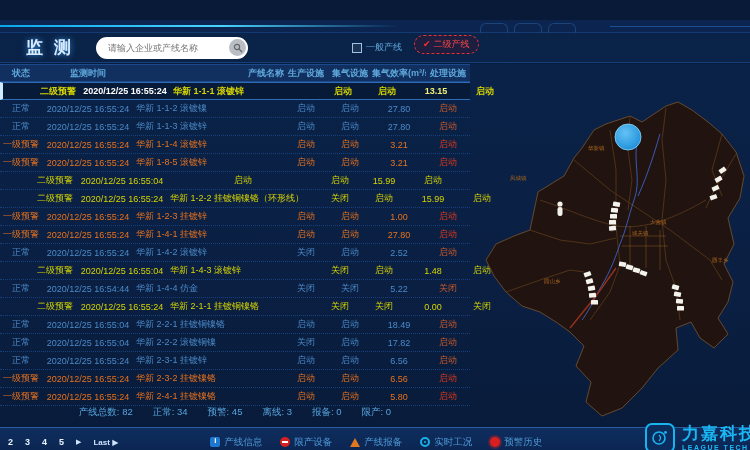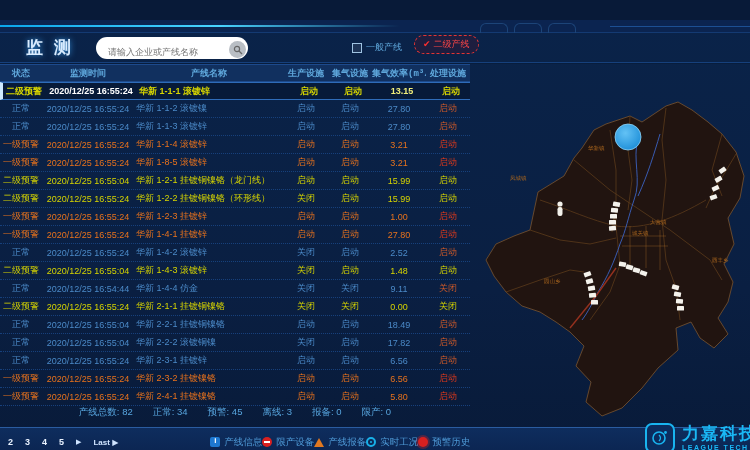--- a/index.html
+++ b/index.html
@@ -15,65 +15,65 @@
   .top-glow2{position:absolute;left:610px;top:6px;width:140px;height:1px;background:#1c4f93;}
   .toptab{position:absolute;top:3px;width:26px;height:9px;border:1px solid #1c4478;border-bottom:none;
           border-radius:6px 6px 0 0;}
 
   .header-sep{position:absolute;left:0;top:42px;width:750px;height:1px;background:#16407c;box-shadow:0 1px 0 #081d3d;}
 
   
   .title{position:absolute;left:26px;top:16px;font-size:17px;font-weight:bold;color:#d9ecff;
          letter-spacing:11px;text-shadow:0 0 6px rgba(60,170,255,.8);}
   .search{position:absolute;left:96px;top:17px;width:152px;height:22px;background:#fff;border-radius:11px;
-          display:flex;align-items:flex-end;padding:0 2px 1px 10px;box-sizing:border-box;}
+          display:flex;align-items:center;padding:0 2px 1px 10px;box-sizing:border-box;}
   .search input{flex:1;border:none;outline:none;font-size:9px;color:#444;background:transparent;min-width:0;}
   .search-btn{width:17px;height:17px;border-radius:50%;background:#b9bec4;border:none;display:flex;
               align-items:center;justify-content:center;cursor:pointer;padding:0;}
   .chk-wrap{position:absolute;left:352px;top:21px;display:flex;align-items:center;gap:4px;color:#5fa8dc;font-size:9px;}
   .chk{width:8px;height:8px;border:1px solid #9fc3e2;background:rgba(255,255,255,.08);}
   .alert-btn{position:absolute;left:414px;top:15px;height:19px;border:1px dashed #e23434;border-radius:10px;
              background:rgba(120,10,20,.18);color:#ff4646;font-size:9px;display:flex;align-items:center;
              gap:3px;padding:0 8px;box-sizing:border-box;}
   .alert-btn .glyph{color:#ff3030;font-size:9px;line-height:1;}
 
   
   .panel{position:absolute;left:0;top:44px;width:470px;}
   .grid{display:grid;grid-template-columns:42px 92px 150px 44px 44px 54px 44px;}
   .thead{height:16px;background:#11305f;color:#5fa8dc;font-size:9px;font-weight:bold;align-items:center;
          border-top:1px solid #1d4a8c;border-bottom:1px solid #1d4a8c;}
-  .thead div{text-align:center;white-space:nowrap;overflow:hidden;font-family:Liberation Mono, monospace;}
-  .thead .h-name{text-align:center;}
+  .thead div{text-align:center;white-space:nowrap;overflow:hidden;}
+  .thead .h-name{text-align:right;}
   .row{height:18px;font-size:9px;align-items:center;border-bottom:1px dotted #16407c;box-sizing:border-box;white-space:nowrap;}
   .row .c{text-align:center;overflow:hidden;}
   .row .name{text-align:left;padding-left:2px;overflow:hidden;}
   .row.lv-normal{color:#4b8ac8;}
   .row.lv-l1{color:#e8721c;}
-  .row.lv-l2{color:#d6d400;}
+  .row.lv-l2{color:#d6d400;padding-left:34px;}
   .row.lv-normal .proc{color:#cf5a28;}
   .row.lv-l1 .proc{color:#e0391a;}
   .row.lv-l2 .proc{color:#d6d400;}
   .row.hl{background:#071a38;border-top:1px solid #2f6cb8;border-bottom:1px solid #2f6cb8;
           border-left:3px solid #cfe9ff;font-weight:bold;}
   .row.hl .time{color:#ffffff;}
   .row.hl .eff{color:#f2ee7a;}
 
   
   .stats{position:absolute;left:0;top:386px;width:470px;display:flex;justify-content:center;gap:20px;
          color:#57a5de;font-size:9.5px;font-weight:normal;}
 
   
   .bottombar{position:absolute;left:0;top:407px;width:750px;height:30px;
              background:linear-gradient(180deg,#0e2d5e,#0b2450);
              border-top:1px solid #2a5ca0;border-bottom:1px solid #123366;
              display:flex;align-items:center;box-sizing:border-box;}
   .pg{display:flex;align-items:center;gap:12px;margin-left:8px;color:#eaf3ff;font-size:9px;font-weight:bold;}
   .pg span{cursor:pointer;}
   .pg .nav{font-size:7px;color:#cfe4ff;}
-  .tools{display:flex;align-items:center;margin-left:92px;}
+  .tools{display:flex;align-items:center;gap:18px;margin-left:92px;}
   .tool{display:flex;align-items:center;gap:4px;color:#4f9bd8;font-size:9.5px;cursor:pointer;white-space:nowrap;}
   .ic{width:10px;height:10px;display:inline-block;position:relative;flex:none;}
   .ic-info-icon{background:#1e78d0;border-radius:2px;}
   .ic-info-icon::after{content:"i";position:absolute;left:0;top:-1px;width:10px;text-align:center;
                        color:#fff;font-size:8px;font-weight:bold;}
   .ic-limit-icon{background:#d82020;border-radius:50%;}
   .ic-limit-icon::after{content:"";position:absolute;left:2px;top:4px;width:6px;height:2px;background:#fff;}
   .ic-report-icon{width:0;height:0;border-left:5px solid transparent;border-right:5px solid transparent;
                   border-bottom:9px solid #e07820;background:none;}
   .ic-realtime-icon{border:2px solid #18b0e8;border-radius:50%;width:6px;height:6px;}
@@ -179,21 +179,20 @@
           <div class="c time">2020/12/25 16:55:24</div>
           <div class="name">华新 1-8-5 滚镀锌</div>
           <div class="c">启动</div>
           <div class="c">启动</div>
           <div class="c eff">3.21</div>
           <div class="c proc">启动</div>
         </div>
         <div class="grid row lv-l2">
           <div class="c status">二级预警</div>
           <div class="c time">2020/12/25 16:55:04</div>
-          <div class="name">华新 1-2-1 挂镀铜镍铬（龙门线）</div>
           <div class="c">启动</div>
           <div class="c">启动</div>
           <div class="c eff">15.99</div>
           <div class="c proc">启动</div>
         </div>
         <div class="grid row lv-l2">
           <div class="c status">二级预警</div>
           <div class="c time">2020/12/25 16:55:24</div>
           <div class="name">华新 1-2-2 挂镀铜镍铬（环形线）</div>
           <div class="c">关闭</div>
@@ -236,21 +235,21 @@
           <div class="c">启动</div>
           <div class="c eff">1.48</div>
           <div class="c proc">启动</div>
         </div>
         <div class="grid row lv-normal">
           <div class="c status">正常</div>
           <div class="c time">2020/12/25 16:54:44</div>
           <div class="name">华新 1-4-4 仿金</div>
           <div class="c">关闭</div>
           <div class="c">关闭</div>
-          <div class="c eff">9.11</div>
+          <div class="c eff">5.22</div>
           <div class="c proc">关闭</div>
         </div>
         <div class="grid row lv-l2">
           <div class="c status">二级预警</div>
           <div class="c time">2020/12/25 16:55:24</div>
           <div class="name">华新 2-1-1 挂镀铜镍铬</div>
           <div class="c">关闭</div>
           <div class="c">关闭</div>
           <div class="c eff">0.00</div>
           <div class="c proc">关闭</div>

